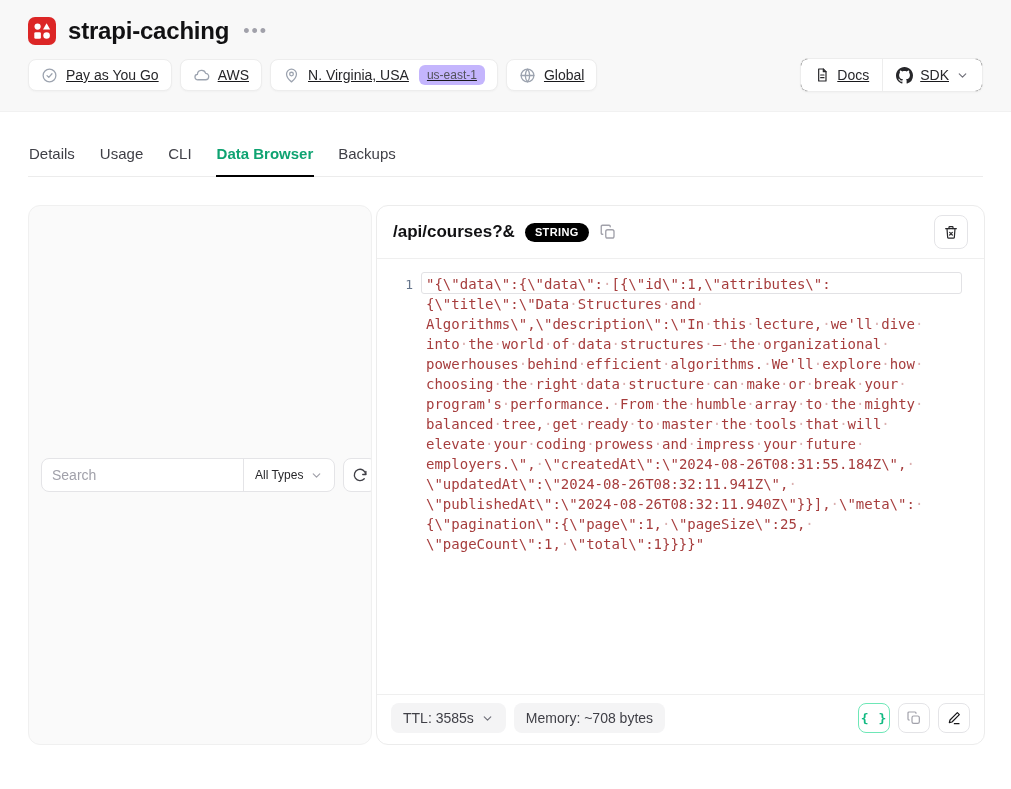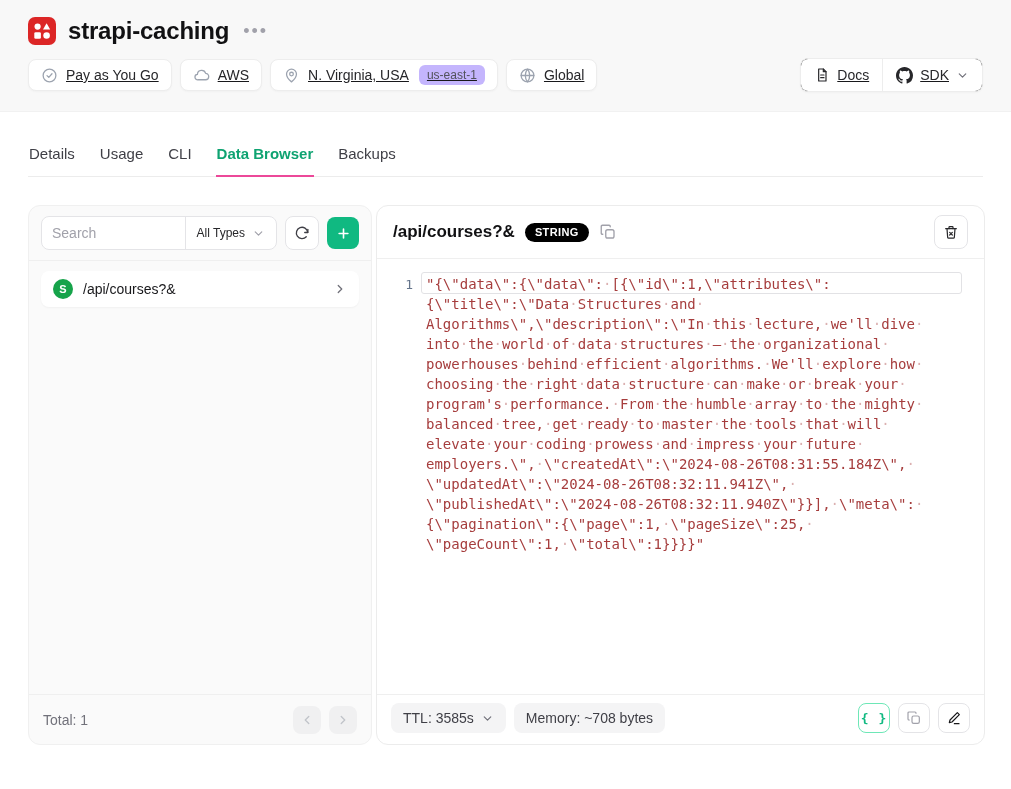--- a/index.html
+++ b/index.html
@@ -26,28 +26,28 @@
   .pillbadge svg { color:#9ca3af; }
   .region-tag { background:#c4b5fd; color:#52525b; font-size:12px; font-weight:500; border-radius:6px; padding:3px 8px; margin-left:2px; }
   .header-actions { margin-left:auto; display:flex; background:#000000; border:1px solid #ededed; border-radius:8px; box-shadow:0 1px 2px rgba(0,0,0,0.03); overflow:hidden; }
   .header-actions .hbtn { display:flex; align-items:center; gap:7px; height:32px; padding:0 13px; font-size:14px; font-weight:500; color:#27272a; cursor:pointer; background:#fff; border:none; }
   .header-actions .hbtn + .hbtn { border-left:1px solid #ededed; }
 
   
   .tabs-wrap { padding:27px 28px 0 28px; }
   .tabs { display:flex; gap:23px; border-bottom:1px solid #ececec; }
   .tab { padding:6px 1px 13px 1px; font-size:15px; color:#3f3f46; cursor:pointer; display:flex; align-items:center; gap:7px; border-bottom:2px solid transparent; margin-bottom:-1px; }
-  .tab.active { color:#0ea371; font-weight:600; border-bottom:2px solid #ec4899; }
+  .tab.active { color:#0ea371; font-weight:600; border-bottom:2px solid #000000; }
   .new-badge { background:#10b981; color:#fff; font-size:11px; font-weight:700; border-radius:999px; padding:3px 8px; line-height:1; letter-spacing:0.2px; }
 
   
   .content { display:flex; gap:4px; margin:28px 26px 0 28px; height:540px; }
 
   
-  .sidebar { width:344px; flex:0 0 344px; background:#fafafa; border:1px solid #f0f0f0; border-radius:12px; display:flex; flex-direction:column; overflow:hidden; }
+  .sidebar { width:344px; flex:0 0 344px; background:#fafafa; border:1px solid #f0f0f0; border-radius:12px; display:flex; flex-direction:row; overflow:hidden; }
   .sidebar-top { display:flex; gap:8px; padding:10px 12px; align-items:center; }
   .search-group { flex:1; display:flex; align-items:stretch; background:#fff; border:1px solid #e4e4e7; border-radius:8px; height:34px; overflow:hidden; }
   .search-group input { border:none; outline:none; flex:1; min-width:0; padding:0 10px; font-size:14px; font-family:"Liberation Sans",sans-serif; color:#18181b; background:transparent; }
   .search-group input::placeholder { color:#a1a1aa; }
   .type-select { display:flex; align-items:center; gap:7px; padding:0 11px; border-left:1px solid #e4e4e7; font-size:12px; color:#27272a; cursor:pointer; white-space:nowrap; }
   .icon-btn { width:34px; height:34px; flex:0 0 auto; background:#fff; border:1px solid #e4e4e7; border-radius:8px; display:flex; align-items:center; justify-content:center; cursor:pointer; color:#3f3f46; }
   .add-btn { width:32px; height:32px; flex:0 0 auto; background:#10b981; border:none; border-radius:8px; display:flex; align-items:center; justify-content:center; cursor:pointer; }
   .sidebar-divider { border-top:1px solid #efefef; }
   .key-list { flex:1; padding:10px 12px; }
   .key-item { background:#fff; border-radius:8px; height:36px; display:flex; align-items:center; gap:10px; padding:0 12px; box-shadow:0 1px 2px rgba(0,0,0,0.04); cursor:pointer; }

